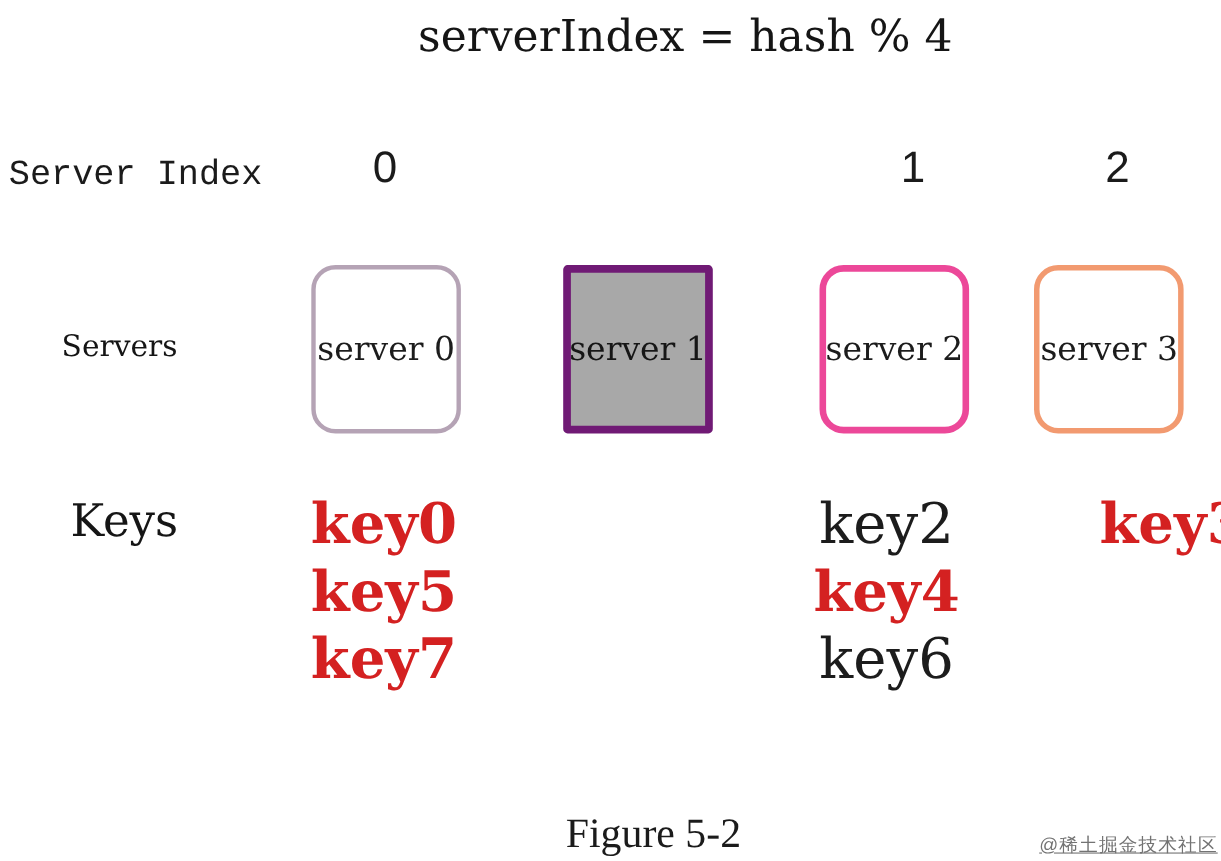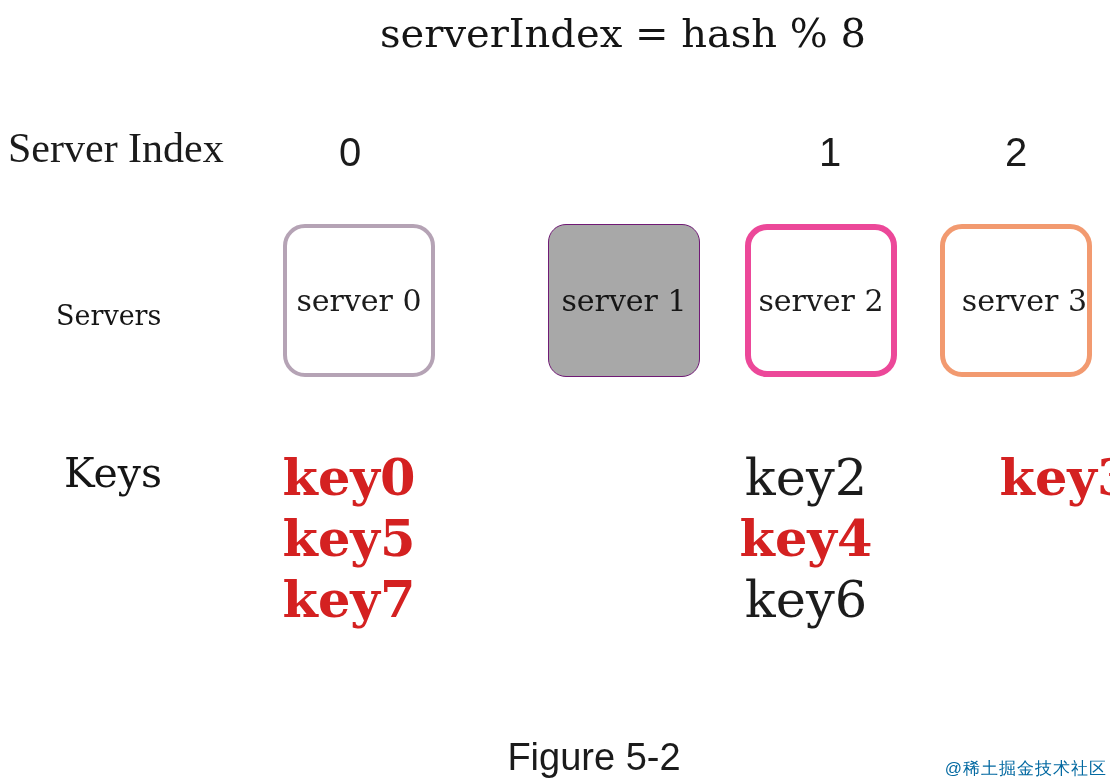--- a/index.html
+++ b/index.html
@@ -15,23 +15,23 @@
   .title {
     position: absolute;
     top: 10px; left: 136px; right: 0;
     text-align: center;
     font-size: 40px;
     font-family: "DejaVu Serif", serif;
     color: #151515;
   }
   .row-label { position: absolute; white-space: nowrap; }
   .server-index-label {
-    left: 8px; top: 124px;
-    font-family: Liberation Serif, serif;
-    font-size: 42px;
+    left: 8px; top: 140px;
+    font-family: Liberation Mono, monospace;
+    font-size: 32px;
     color: #1b1b1b;
   }
   .servers-label {
     left: 56px; top: 300px;
     font-size: 27px;
     color: #151515;
   }
   .keys-label {
     left: 64px; top: 449px;
     font-size: 41px;
@@ -44,42 +44,42 @@
     text-align: center;
     font-family: "Liberation Sans", sans-serif;
     font-size: 40px;
     color: #1b1b1b;
   }
   .idx0 { left: 328px; }
   .idx1 { left: 808px; }
   .idx2 { left: 994px; }
   .server-box {
     position: absolute;
-    top: 224px;
-    width: 152px;
+    top: 241px;
+    width: 136px;
     height: 153px;
     box-sizing: border-box;
     border-radius: 22px;
     display: flex;
     align-items: center;
     justify-content: center;
     background: #ffffff;
   }
   .server-box .server-label {
     font-size: 30px;
     font-family: "DejaVu Serif", serif;
     color: #1c1c1c;
     white-space: nowrap;
   }
   .s0 { left: 283px; }
   .s1 { left: 512px; }
   .s2 { left: 745px; }
   .s3 { left: 940px; }
   .server-box[data-style="outline-mauve"]   { border: 4px solid #b5a3b5; }
-  .server-box[data-style="filled-gray"]     { background: #a8a8a8; border: 1px solid #701a75; border-radius: 18px; margin-left: 36px; }
+  .server-box[data-style="filled-gray"]     { background: #a8a8a8; border: 7px solid #701a75; border-radius: 4px; }
   .server-box[data-style="filled-gray"] .server-label { color: #161616; }
   .server-box[data-style="outline-magenta"] { border: 6px solid #ec4899; }
   .server-box[data-style="outline-orange"]  { border: 5px solid #f29a70; justify-content: flex-end; }
   .key-col {
     position: absolute;
     top: 447px;
     width: 160px;
     text-align: center;
   }
   .kc1 { left: 269px; }
@@ -95,39 +95,40 @@
   }
   .key-line[data-hl="true"] {
     color: #d42121;
     font-weight: bold;
   }
   .caption {
     position: absolute;
     left: 444px; top: 736px;
     width: 300px;
     text-align: center;
-    font-family: Liberation Sans, sans-serif;
+    font-family: Liberation Serif, serif;
     font-size: 38px;
     color: #1b1b1b;
   }
   .watermark {
     position: absolute;
     right: 3px; bottom: 3px;
     font-family: "Liberation Sans", sans-serif;
     font-size: 17px;
-    color: #0369a1;
+    color: #737373;
     letter-spacing: 1px;
+    text-decoration: underline;
   }
 </style>
 </head>
 <body>
 
 <div class="canvas">
 
-  <div class="title">serverIndex = hash % 8</div>
+  <div class="title">serverIndex = hash % 4</div>
 
   <div class="row-label server-index-label">Server Index</div>
   <div class="index-value idx0">0</div>
   <div class="index-value idx1">1</div>
   <div class="index-value idx2">2</div>
 
   <div class="row-label servers-label">Servers</div>
 
   <div class="server-box s0" data-style="outline-mauve">
     <span class="server-label">server 0</span>

